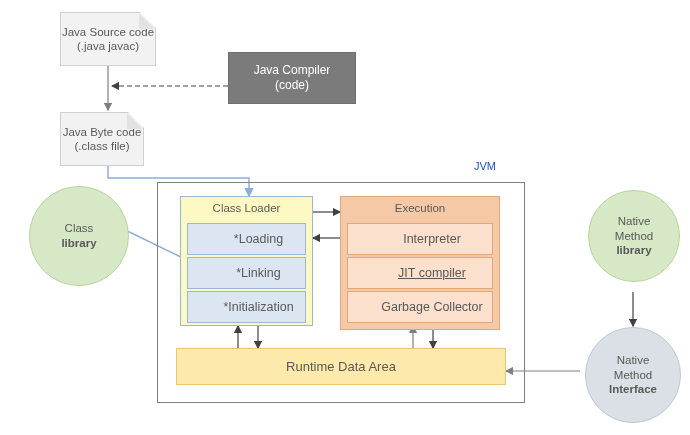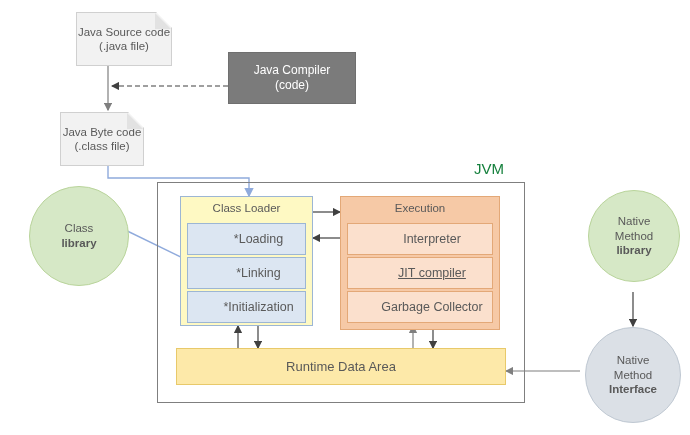--- a/index.html
+++ b/index.html
@@ -17,21 +17,21 @@
        font-size:11.5px;}
   .doc .fold{position:absolute;top:0;right:0;width:16px;height:16px;
        background:#e2e2e2;
        clip-path:polygon(0 0,100% 100%,0 100%);}
 
   
   .compiler{background:#7b7b7b;border:1px solid #6f6f6f;color:#ffffff;font-size:12px;}
 
   
   .jvm-box{position:absolute;border:1px solid #7f7f7f;background:transparent;}
-  .jvm-label{position:absolute;color:#15803d;font-size:15px;}
+  .jvm-label{position:absolute;color:#1d4ed8;font-size:11px;}
 
   
   .group{position:absolute;box-sizing:border-box;}
   .group .title{position:absolute;left:0;right:0;top:0;height:22px;
        display:flex;align-items:center;justify-content:center;
        font-size:11.5px;color:#595959;}
   .group .cell{position:absolute;left:6px;right:6px;box-sizing:border-box;
        display:flex;align-items:center;justify-content:center;
        font-size:12.5px;color:#595959;padding-left:24px;}
 
@@ -89,25 +89,25 @@
     <path d="M258,326 L258,348" stroke="#404040" stroke-width="1.2" fill="none" marker-end="url(#ahBlk)"></path>
 
     <path d="M413,348 L413,326" stroke="#7f7f7f" stroke-width="1.2" fill="none" marker-end="url(#ahGray)"></path>
     <path d="M433,326 L433,348" stroke="#404040" stroke-width="1.2" fill="none" marker-end="url(#ahBlk)"></path>
 
     <path d="M633,292 L633,326" stroke="#404040" stroke-width="1.2" fill="none" marker-end="url(#ahBlk)"></path>
 
     <path d="M580,371 L506,371" stroke="#7f7f7f" stroke-width="1.2" fill="none" marker-end="url(#ahGray)"></path>
   </svg>
 
-  <div class="node doc" style="left:76px;top:12px;width:96px;height:54px;">
+  <div class="node doc" style="left:60px;top:12px;width:96px;height:54px;">
     <span class="fold"></span>
     <div>
       <div>Java Source code</div>
-      <div>(.java file)</div>
+      <div>(.java javac)</div>
     </div>
   </div>
 
   <div class="node compiler" style="left:228px;top:52px;width:128px;height:52px;">
     <div>
       <div>Java Compiler</div>
       <div>(code)</div>
     </div>
   </div>
 

